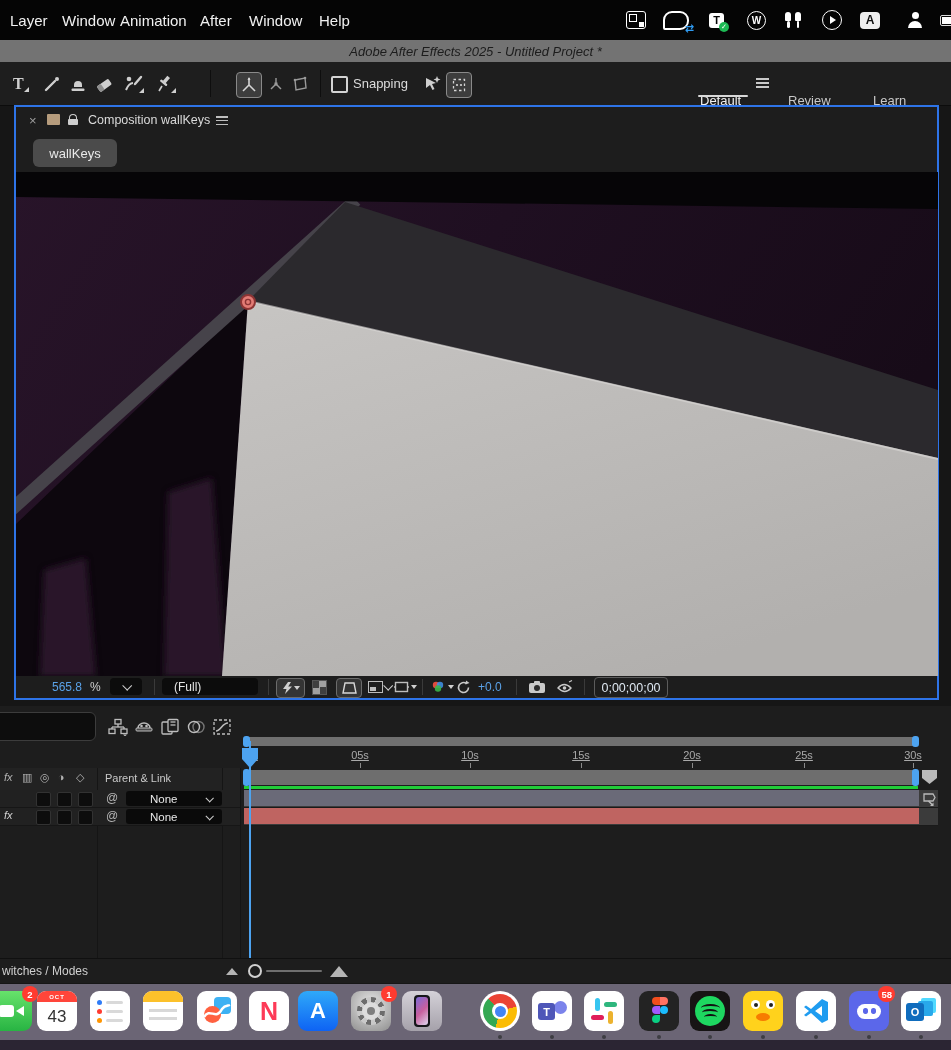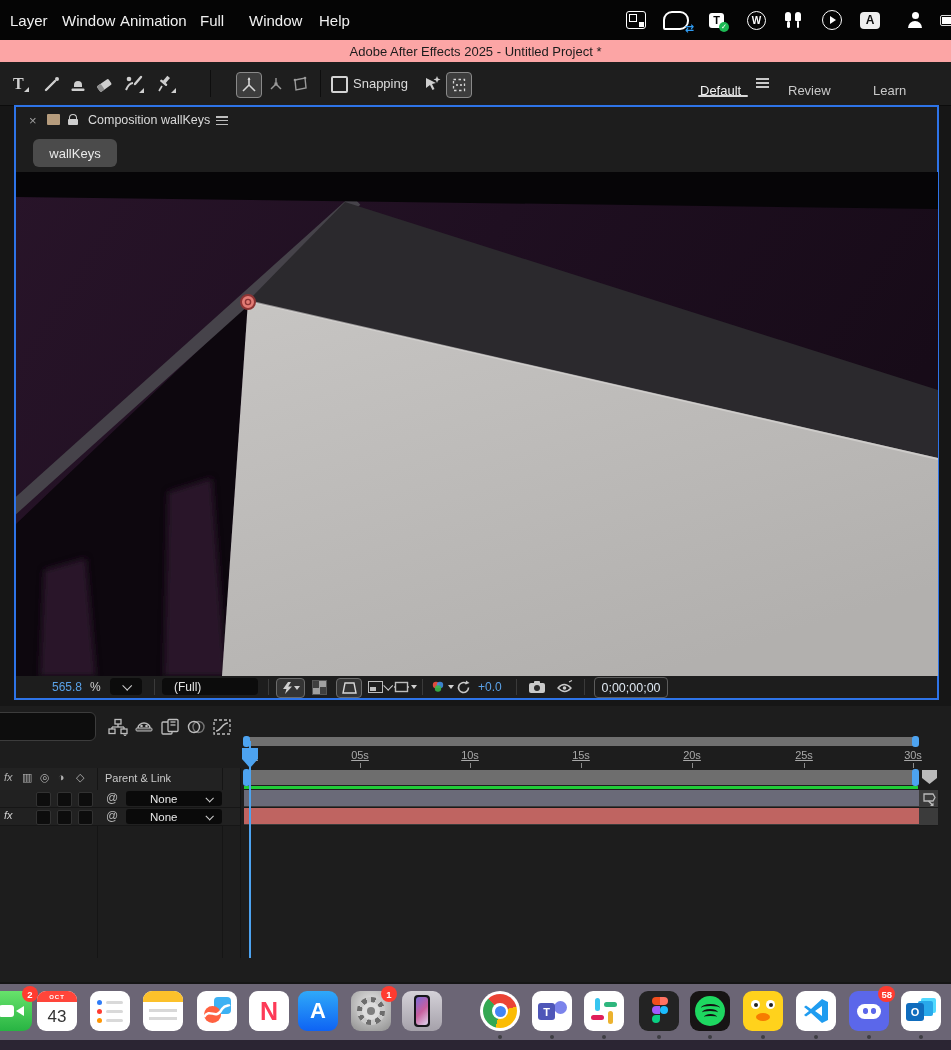--- a/index.html
+++ b/index.html
@@ -32,31 +32,31 @@
   .playcirc{width:18px;height:18px;border:1.8px solid #fff;border-radius:50%;display:flex;align-items:center;justify-content:center;}
   .playcirc:after{content:"";margin-left:2px;border-left:6px solid #fff;border-top:4px solid transparent;border-bottom:4px solid transparent;}
   .akey{width:20px;height:17px;background:#efefef;border-radius:4px;color:#111;font-size:12px;font-weight:bold;
         display:flex;align-items:center;justify-content:center;}
   .person-ico{position:relative;width:16px;height:16px;}
   .person-ico:before{content:"";position:absolute;left:5px;top:0;width:7px;height:7px;border-radius:50%;background:#fff;}
   .person-ico:after{content:"";position:absolute;left:1px;bottom:0;width:14px;height:7px;border-radius:7px 7px 0 0;background:#fff;}
   .battery-ico{width:16px;height:9px;border:1.5px solid #ddd;border-radius:2px;position:relative;}
   .battery-ico:before{content:"";position:absolute;left:1px;top:1px;bottom:1px;width:9px;background:#fff;}
   
-  .titlebar{position:absolute;left:0;top:40px;width:951px;height:22px;background:#fca5a5;
-            display:flex;align-items:center;justify-content:center;color:#1c1c1c;font-size:13px;}
+  .titlebar{position:absolute;left:0;top:40px;width:951px;height:22px;background:#737373;
+            display:flex;align-items:center;justify-content:center;color:#1c1c1c;font-size:13px;font-style:italic;}
   
   .toolbar{position:absolute;left:0;top:62px;width:951px;height:43px;background:#1e1e1e;border-bottom:1px solid #0c0c0c;}
   .tool{position:absolute;top:10px;width:24px;height:24px;display:flex;align-items:center;justify-content:center;}
   .tbar-sep{position:absolute;top:8px;width:1px;height:27px;background:#0e0e0e;}
   .toolbox{border:1px solid #6b6b6b;background:#343434;border-radius:4px;}
   .toolbox.active{background:#3d3d3d;border-color:#8a8a8a;}
   .snapbox{position:absolute;top:14px;width:13px;height:13px;border:2px solid #d4d4d4;border-radius:2px;background:transparent;}
   .snaplabel{position:absolute;top:0;height:43px;display:flex;align-items:center;color:#dcdcdc;font-size:13px;}
-  .ws-tab{position:absolute;top:7px;height:42px;display:flex;align-items:center;font-size:13px;color:#c9c9c9;}
+  .ws-tab{position:absolute;top:17px;height:42px;display:flex;align-items:center;font-size:13px;color:#c9c9c9;}
   .ws-tab.active{color:#f2f2f2;}
   .ws-underline{position:absolute;top:33px;height:2px;background:#d8d8d8;border-radius:1px;}
   .hamburger{position:absolute;top:16px;width:13px;height:10px;display:flex;flex-direction:column;justify-content:space-between;}
   .hamburger i{height:1.6px;background:#c9c9c9;}
   
   .comp-panel{position:absolute;left:14px;top:105px;width:921px;height:591px;
               border:2px solid var(--panel-border,#2e74e8);background:#1d1d1d;}
   .ctab-row{position:absolute;left:0;top:0;width:100%;height:26px;background:#1d1d1d;display:flex;align-items:center;}
   .ctab-close{position:absolute;left:13px;color:#9f9f9f;font-size:13px;line-height:1;}
   .ctab-swatch{position:absolute;left:31px;top:7px;width:13px;height:11px;background:#b69c7d;border-radius:1px;}
@@ -123,21 +123,21 @@
   svg{display:block;}
   .sico svg,.tool svg,.tl-topico svg{display:block;}
 </style>
 </head>
 <body>
 
 <div class="menubar">
   <span class="menu-item" style="left:10px">Layer</span>
   <span class="menu-item" style="left:62px">Window</span>
   <span class="menu-item" style="left:120px">Animation</span>
-  <span class="menu-item" style="left:200px">Full</span>
+  <span class="menu-item" style="left:200px">After</span>
   <span class="menu-item" style="left:249px">Window</span>
   <span class="menu-item" style="left:319px">Help</span>
   <div class="statusicons">
     <span class="sico" style="left:626px;pointer-events:auto">
         <span class="grid-ico"></span>
       </span>
     <span class="sico" style="left:663px;pointer-events:auto">
         <span class="cc-ico"></span>
       </span>
     <span class="sico" style="left:709px;pointer-events:auto">
@@ -513,20 +513,27 @@
       <span class="chev"></span>
       </span>
   </div>
   <div class="trackrow" style="top:102px">
     <span class="layerbar" style="background:var(--layer2-bar,#bf6461)"></span>
   </div>
 
   <span class="playhead-line"></span>
   <span class="playhead-handle"></span>
 
+  <div class="tl-bottom">
+    <span style="margin-left:2px">witches / Modes</span>
+    <span class="mtn-s" style="margin-left:138px"></span>
+    <span class="zoom-knob" style="margin-left:10px"></span>
+    <span class="zoom-track" style="margin-left:4px"></span>
+    <span class="mtn-l" style="margin-left:8px"></span>
+  </div>
 </div>
 
 <div class="dock">
   <span class="dicon" style="left:-8px;background:linear-gradient(#67e26b,#28b443)">
     <span style="position:absolute;left:7px;top:14px;width:15px;height:12px;background:#fff;border-radius:3px"></span>
     <span style="position:absolute;left:24px;top:15px;border-left:8px solid #fff;border-top:5px solid transparent;border-bottom:5px solid transparent;transform:scaleX(-1)"></span>
     <span class="badge">2</span>
   </span>
   <span class="dicon" style="left:37px;background:#fff;overflow:hidden">
     <span style="position:absolute;left:0;top:0;right:0;height:11px;background:#ff453a;color:#fff;font-size:6px;font-weight:bold;display:flex;align-items:center;justify-content:center;letter-spacing:1px">OCT</span>

